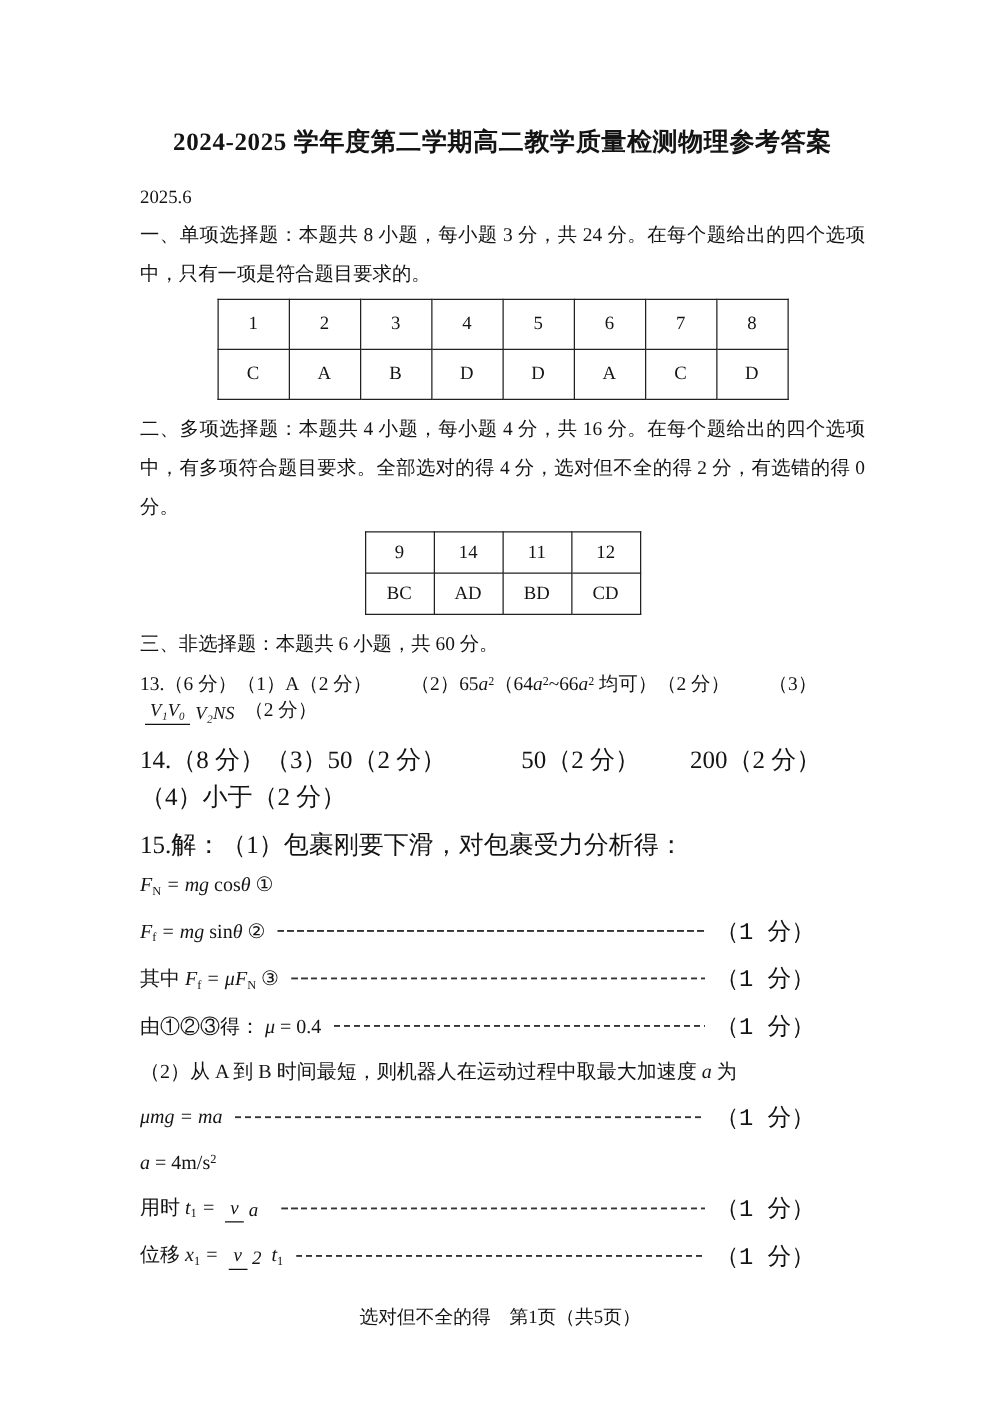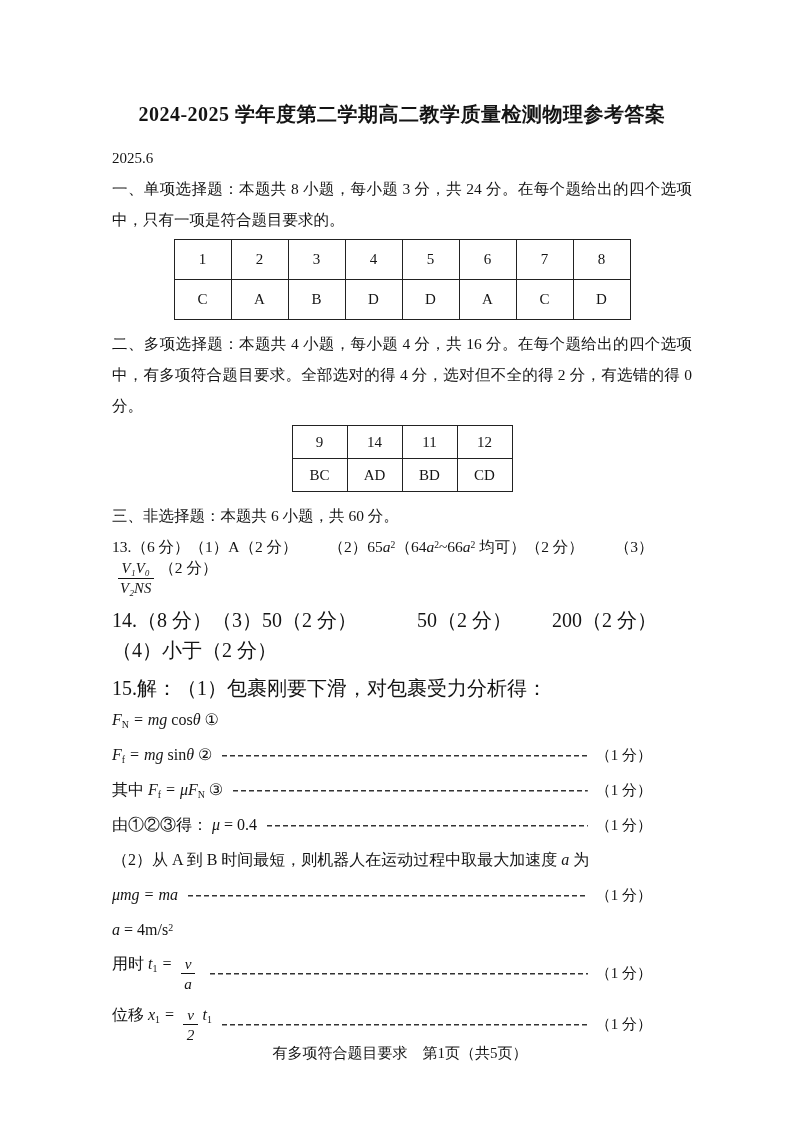--- a/index.html
+++ b/index.html
@@ -23,22 +23,22 @@
   .fm .rm { font-style:normal; }
   .fm sub, .fm sup { font-style:normal; font-size:0.62em; }
   .fm sub { vertical-align:-0.3em; }
   .fm sup { vertical-align:0.45em; }
   .ansline { display:flex; align-items:center; width:540px; margin:0 0 12px 0; font-size:16px; min-height:23px; }
   .leader {
     flex:1 1 auto; height:14px; margin:0 8px 0 10px;
     background-image:repeating-linear-gradient(to right,#333 0 5px,transparent 5px 8px);
     background-size:100% 1.5px; background-position:center; background-repeat:no-repeat;
   }
-  .score { font-size:15px; white-space:nowrap; font-style:normal; }
-  .frac { display:inline-flex; flex-direction:column; align-items:center; margin:0 4px; line-height:1.15; font-size:0.95em; text-align:center; }
+  .score { font-size:19px; white-space:nowrap; font-style:normal;font-family:Liberation Mono, monospace; }
+  .frac { display:inline-flex; flex-direction:row; align-items:center; margin:0 4px; line-height:1.15; font-size:0.95em; text-align:center; }
   .frac .num { display:block; border-bottom:1.3px solid #111; padding:0 4px 1px 4px; }
   .frac .den { display:block; padding:1px 4px 0 4px; }
   .footer { position:absolute; top:1044px; left:0; width:100%; text-align:center; font-size:15px; }
   .gap6 { height:6px; }
 </style>
 </head>
 <body>
 
 <div class="page">
 
@@ -151,15 +151,15 @@
 
   <div class="ansline">
     <span class="fm"><span class="rm">位移 </span><span>x</span><sub>1</sub><span> = </span><span class="frac">
           <span class="num">v</span>
           <span class="den">2</span>
         </span><span>t</span><sub>1</sub></span>
     <span class="leader"></span>
     <span class="score">（1 分）</span>
   </div>
 
-  <div class="footer">有多项符合题目要求　第1页（共5页）</div>
+  <div class="footer">选对但不全的得　第1页（共5页）</div>
 
 </div>
 
 </body></html>

